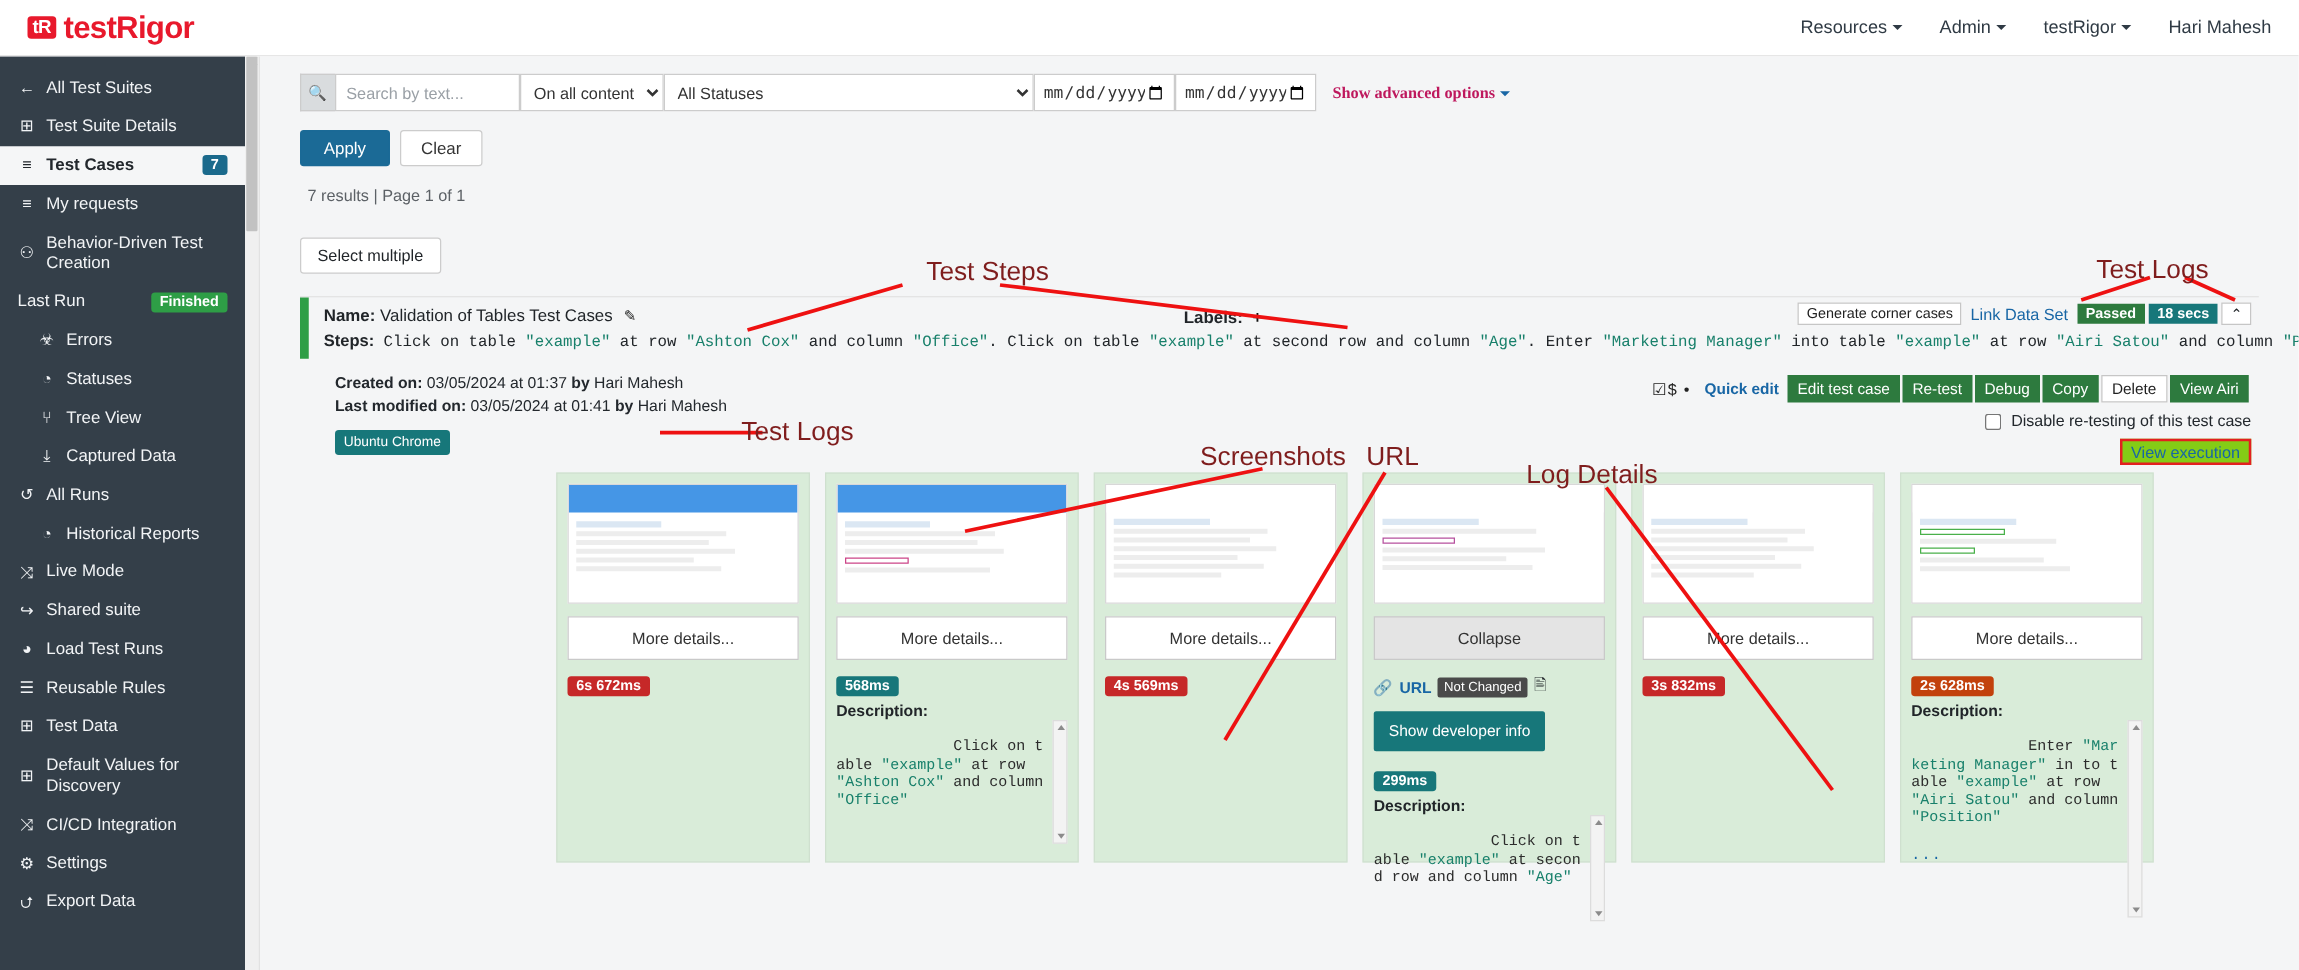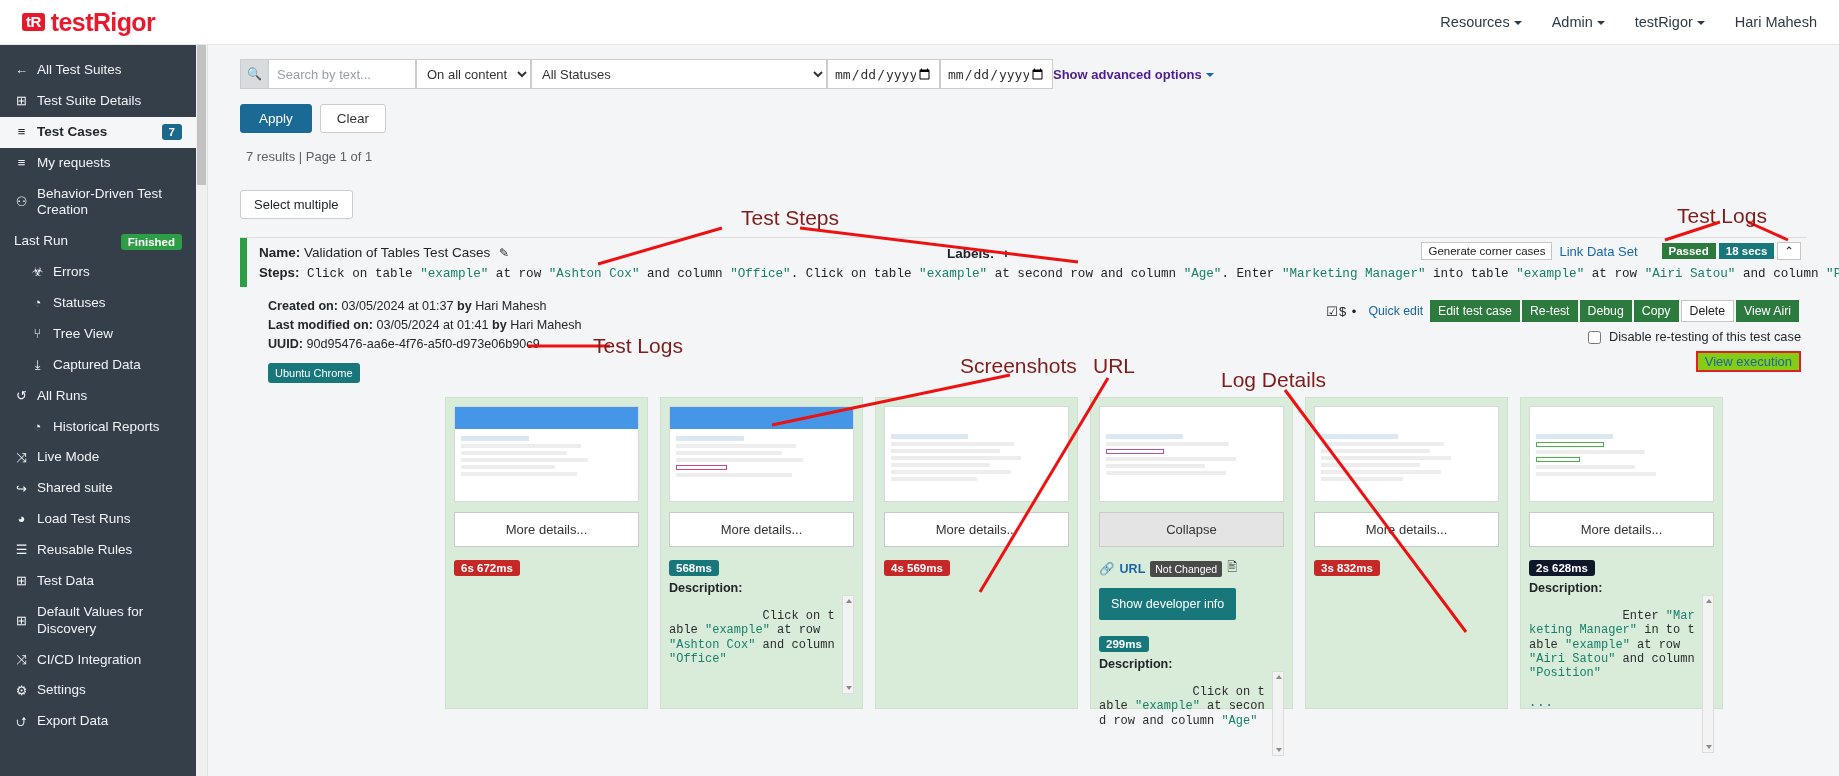--- a/index.html
+++ b/index.html
@@ -65,22 +65,22 @@
   .filterbar{ display:flex; align-items:stretch; margin:0 0 0 32px; height:30px; }
   .srch-ico{ width:28px; background:#d9dcde; border:1px solid #ccc; border-right:none;
     display:flex; align-items:center; justify-content:center; color:#444; font-size:12px;}
   .f-input{ border:1px solid #ccc; background:#fff; height:30px; padding:0 8px;
     font-size:13px; color:#444; width:148px; }
   .f-input::placeholder{ color:#9aa0a6; }
   .f-select{ border:1px solid #ccc; background:#fff; height:30px; font-size:13px;
     padding:0 6px; color:#333; }
   .f-date{ border:1px solid #ccc; background:#fff; height:30px; font-size:13px;
     padding:0 6px; color:#333; width:113px; }
-  .adv-link{ color:#4c1d95; font-size:13px; font-weight:600; align-self:center;
-    cursor:pointer; white-space:nowrap;}
+  .adv-link{ color:#be185d; font-size:13px; font-weight:600; align-self:center;
+    margin-left:13px; cursor:pointer; white-space:nowrap;font-family:Liberation Serif, serif;}
 
   .btnrow{ margin:15px 0 0 32px; display:flex; gap:8px; }
   .btn-apply{ background:#1b6a96; color:#fff; border:1px solid #1b6a96;
     padding:6px 18px; font-size:13.5px; border-radius:3px; cursor:pointer; }
   .btn-clear{ background:#fff; color:#333; border:1px solid #ccc;
     padding:6px 16px; font-size:13.5px; border-radius:3px; cursor:pointer;}
   .results{ margin:16px 0 0 38px; color:#5c6166; font-size:13px;}
 
   .selmult{ margin:26px 0 0 32px; background:#fff; border:1px solid #ccc;
     border-radius:3px; padding:6px 13px; font-size:13px; display:inline-block; cursor:pointer;}
@@ -100,35 +100,35 @@
   .steps{ font-family:"Liberation Mono", monospace; font-size:12.6px;
     margin-top:5px; white-space:nowrap; overflow:hidden; }
   .steps .k{ font-family:"Liberation Sans",sans-serif; font-weight:700; font-size:13.2px;}
   .str{ color:#18806b; }
 
   .tc-actions{ position:absolute; right:6px; top:4px; display:flex; align-items:center;
      font-size:11.5px; }
   .mini-btn{ background:#fff; border:1px solid #c6c6c6; padding:2px 6px; cursor:pointer;
      color:#222; }
   .link-ds{ color:#1866a5; padding:0 7px; cursor:pointer; font-size:13px;}
-  .pill-pass{ background:#2d7a3e; color:#fff; padding:2px 7px; font-weight:600;margin-left:17px; }
+  .pill-pass{ background:#2d7a3e; color:#fff; padding:2px 7px; font-weight:600; }
   .pill-time{ background:#17777a; color:#fff; padding:2px 7px; font-weight:600; margin-left:3px;}
   .chev-btn{ background:#fff; border:1px solid #c6c6c6; margin-left:3px; padding:1px 6px;
      cursor:pointer;}
 
   
   .meta{ margin:10px 0 0 28px; font-size:12.6px; line-height:1.5; color:#23282d;}
   .meta b{font-weight:700;}
   .env-badge{ display:inline-block; background:#17777a; color:#fff; font-size:11px;
     padding:2px 7px; border-radius:3px; margin-top:9px; }
 
   .right-actions{ position:absolute; right:6px; top:62px; text-align:right; }
   .ra-row{ display:flex; align-items:center; justify-content:flex-end; gap:0; }
   .ra-icons{ font-size:13px; color:#222; margin-right:11px; letter-spacing:1px;}
-  .quick-edit{ color:#1866a5; font-weight:400; font-size:12.3px; margin-right:7px; cursor:pointer;}
+  .quick-edit{ color:#1866a5; font-weight:700; font-size:12.3px; margin-right:7px; cursor:pointer;}
   .g-btn{ background:#2d7a3e; color:#fff; border:none; padding:4px 8px; font-size:12.3px;
     cursor:pointer; margin-right:2px;}
   .w-btn{ background:#fff; color:#222; border:1px solid #c6c6c6; padding:3px 8px;
     font-size:12.3px; cursor:pointer; margin-right:2px;}
   .disable-row{ margin-top:6px; font-size:12.8px; color:#23282d; }
   .disable-row input{ vertical-align:middle; margin-right:4px;}
   .view-exec{ margin-top:4px; border:2px solid #e32020; display:inline-block;
     padding:1px 7px; color:#1866a5; font-size:13px; cursor:pointer; background:#84cc16;}
 
   
@@ -140,21 +140,21 @@
     position:relative; }
   .thumb-box .tbar{ height:22px; background:#4596e6; }
   .thumb-box .tbar.plain{ background:#fff; }
   .tl{ position:absolute; background:#dbe7f3; }
   .more-btn{ margin-top:10px; background:#fff; border:1px solid #c9c9c9; text-align:center;
     padding:9px 0; font-size:13px; color:#333; cursor:pointer; }
   .more-btn.grey{ background:#e4e4e4; }
   .time-row{ display:flex; justify-content:flex-start; margin-top:13px; }
   .time{ color:#fff; font-size:11.5px; padding:2px 7px; border-radius:3px; font-weight:600;}
   .t-red{ background:#c62828; } .t-teal{ background:#17777a; }
-  .t-orange{ background:#0f172a; }
+  .t-orange{ background:#c2410c; }
   .desc-l{ font-weight:700; font-size:12.6px; margin-top:5px; }
   .desc-box{ position:relative; font-family:"Liberation Mono", monospace; font-size:12px;
     line-height:1.18; color:#2b2b2b; padding-right:14px; white-space:pre-wrap; word-break:break-all;}
   .dscroll{ position:absolute; right:0; top:0; width:12px; bottom:0; background:#f3f3f3;
     border:1px solid #dcdcdc;}
   .dscroll .up,.dscroll .dn{ position:absolute; left:3px; width:0;height:0;
     border-left:3px solid transparent;border-right:3px solid transparent;}
   .dscroll .up{ top:3px; border-bottom:4px solid #8b8b8b;}
   .dscroll .dn{ bottom:3px; border-top:4px solid #8b8b8b;}
   .url-row{ display:flex; align-items:center; gap:5px; margin-top:11px; font-size:12.5px;}
@@ -340,24 +340,20 @@
             <b>Created on:</b>
             <span>03/05/2024 at 01:37</span>
             <b>by</b>
             <span>Hari Mahesh</span>
           </div>
           <div>
             <b>Last modified on:</b>
             <span>03/05/2024 at 01:41</span>
             <b>by</b>
             <span>Hari Mahesh</span>
-          </div>
-          <div>
-            <b>UUID:</b>
-            <span>90d95476-aa6e-4f76-a5f0-d973e06b90c9</span>
           </div>
           <div class="env-badge">Ubuntu Chrome</div>
         </div>
 
         <div class="right-actions">
           <div class="ra-row">
             <span class="ra-icons">☑$&nbsp;•</span>
             <span class="quick-edit">Quick edit</span>
             <button class="g-btn">Edit test case</button>
             <button class="g-btn">Re-test</button>

